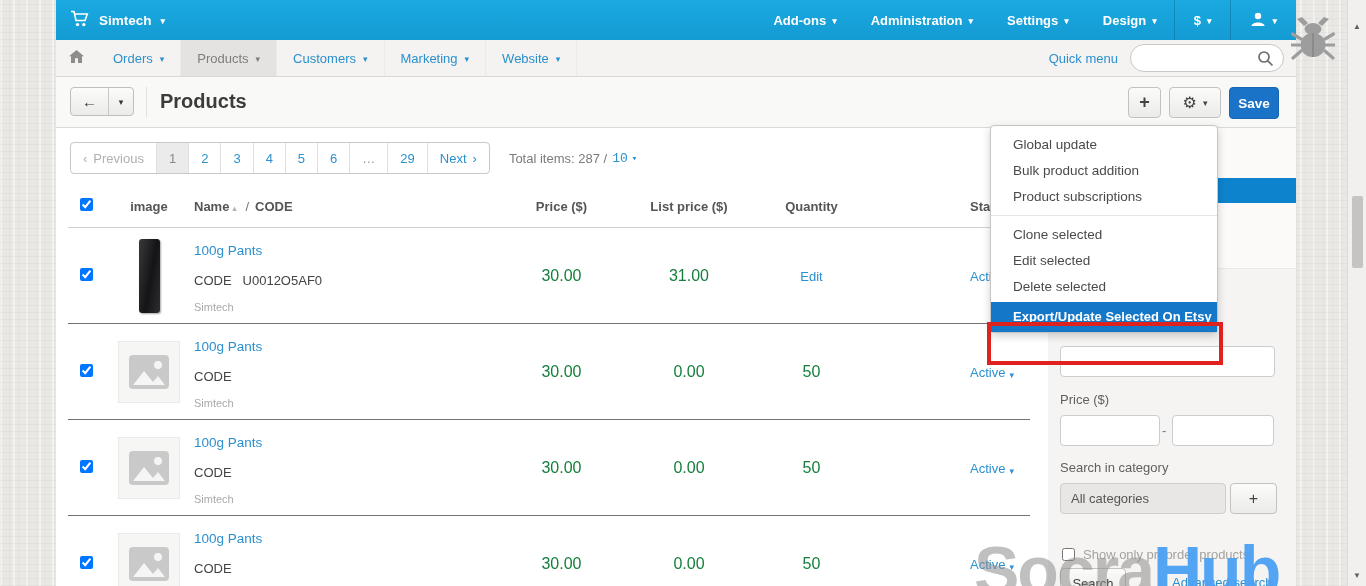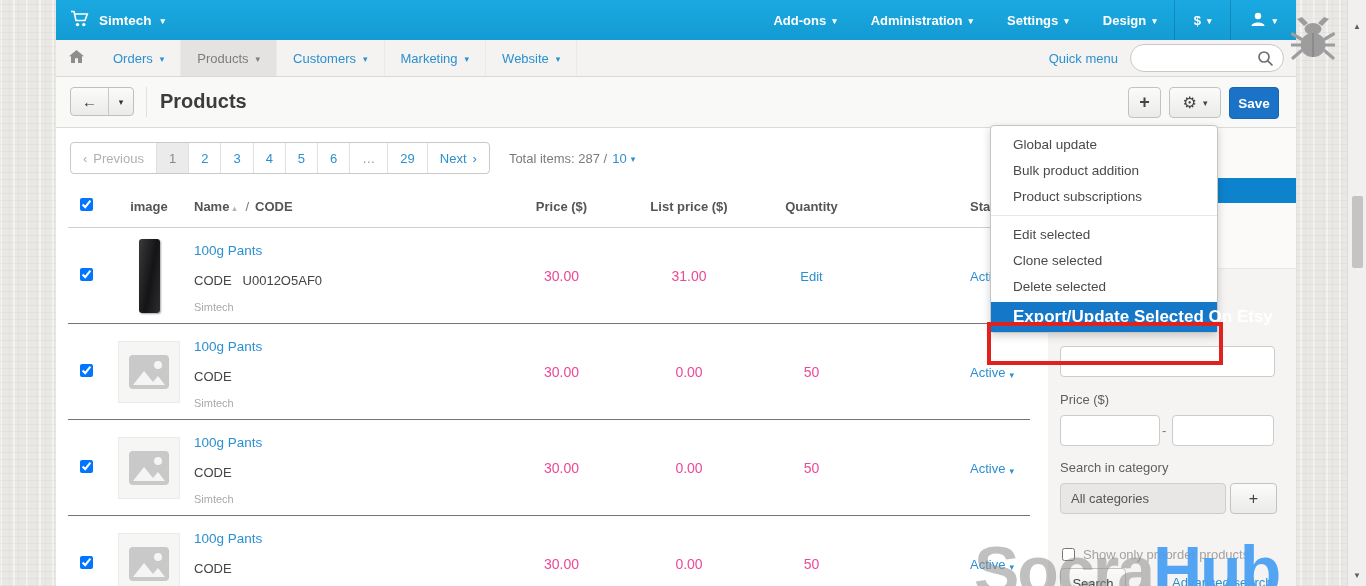--- a/index.html
+++ b/index.html
@@ -58,37 +58,37 @@
   .pag-row { position:absolute; left:14px; top:14px; display:flex; align-items:center; }
   .pag-group { display:inline-flex; border:1px solid #c9c9c7; border-radius:4px; overflow:hidden; background:#fff; height:32px; }
   .pag-cell { display:flex; align-items:center; gap:6px; padding:0 12px; font-size:13px; color:#2b90cf;
     border-right:1px solid #e0e0de; cursor:pointer; }
   .pag-cell:last-child { border-right:none; }
   .pag-prev { color:#b0b0af; }
   .pag-active { background:#ebebeb; color:#8a8a8a; }
   .pag-dots { color:#9a9a9a; }
   .chev { font-size:13px; }
   .total-items { margin-left:19px; font-size:13px; color:#7b7b7b; display:flex; gap:5px; align-items:center; }
-  .per-page { color:#2b90cf; cursor:pointer; display:flex; gap:4px; align-items:center; }
+  .per-page { color:#2b90cf; cursor:pointer; display:flex; gap:4px; align-items:center;font-family:Liberation Mono, monospace; }
 
   
   .ptable { position:absolute; left:12px; top:57px; width:962px; }
   .trow { display:grid; grid-template-columns:36px 90px 300px 135px 120px 125px 156px; align-items:center; }
   .thead { height:43px; border-bottom:1px solid #cfcfcd; font-size:13px; font-weight:bold; color:#555; }
   .tbody-row { height:96px; border-bottom:1px solid #737373; }
   .c-center { text-align:center; }
   .c-status { padding-left:96px; }
   .sort { font-size:8px; color:#b5b5b5; margin:0 3px 0 3px; }
   .hsep { font-weight:normal; color:#777; margin:0 6px; }
   .cell-name { align-self:stretch; padding-top:13px; }
   .name-link { color:#2b90cf; font-size:13.5px; text-decoration:none; cursor:pointer; display:inline-block; }
   .code-line { margin-top:14px; font-size:13px; color:#444; }
   .code-val { margin-left:11px; }
   .vendor { margin-top:13px; font-size:11px; color:#a9a9a9; }
-  .num { font-size:14px; color:#ec4899; }
+  .num { font-size:16px; color:#15803d; }
   .qty-link, .status-link { color:#2b90cf; font-size:13px; cursor:pointer; }
   .status-link .car { font-size:9px; margin-left:4px; }
   .thumb-box { width:62px; height:62px; margin:0 auto; background:#f6f6f5; border:1px solid #ebebea;
     display:flex; align-items:center; justify-content:center; }
   .pants { width:21px; height:74px; margin:0 auto; border-radius:3px;
     background:linear-gradient(100deg,#3a3a3c 0%,#141416 55%,#2e2e30 100%); box-shadow:1px 1px 2px rgba(0,0,0,0.35); }
 
   
   .sidebar { position:absolute; left:992px; top:0; width:248px; height:458px; background:#fbfaf8; }
   .sb-bluebar { position:absolute; left:0; top:50px; width:100%; height:25px; background:#0e83cd; }
@@ -103,21 +103,21 @@
   .sb-check-row label { font-size:13px; color:#a3a3a1; }
   .sb-search-btn { position:absolute; left:12px; top:440px; width:66px; height:30px; font-size:13px; }
   .sb-adv { position:absolute; left:124px; top:447px; font-size:13px; color:#2b90cf; cursor:pointer; }
 
   
   .dropdown { position:absolute; left:990px; top:125px; width:228px; background:#fff; border:1px solid #c5c5c3;
     border-radius:4px; box-shadow:0 3px 8px rgba(0,0,0,0.18); z-index:40; padding-top:6px; }
   .dd-item { height:26px; line-height:26px; padding-left:22px; font-size:13.5px; color:#4a4a4a; cursor:pointer; white-space:nowrap; }
   .dd-sep { border-top:1px solid #e6e6e4; margin:5px 0 6px 0; }
   .dd-highlight { margin-top:2px; height:30px; line-height:30px; padding-left:22px; background:#1577c8; color:#fff;
-    font-weight:bold; font-size:17px; cursor:pointer; white-space:nowrap; }
+    font-weight:bold; font-size:13px; cursor:pointer; white-space:nowrap; }
   .red-box { position:absolute; left:987px; top:322px; width:236px; height:43px; border:4px solid #e0221e; z-index:45; pointer-events:none; }
 
   
   .watermark { position:absolute; left:974px; top:500px; z-index:60; pointer-events:none;
     font-size:68px; font-weight:bold; letter-spacing:-2px; line-height:1; white-space:nowrap;margin-top:36px; }
   .wm-1 { color:rgba(140,140,140,0.55); }
   .wm-2 { color:rgba(74,160,242,0.95); }
   .bug { position:absolute; left:1291px; top:16px; z-index:70; }
   .scrollbar { position:absolute; right:0; top:0; width:19px; height:586px; background:#f1f0ee; border-left:1px solid #dddcda; z-index:30; }
   .sc-up { position:absolute; left:0; top:22px; width:100%; text-align:center; font-size:8px; color:#5f5f5f; cursor:pointer; }
@@ -387,22 +387,22 @@
         <span class="sb-adv">Advanced search</span>
       </aside>
     </div>
   </div>
 
   <div class="dropdown">
     <div class="dd-item">Global update</div>
     <div class="dd-item">Bulk product addition</div>
     <div class="dd-item">Product subscriptions</div>
     <div class="dd-sep"></div>
+    <div class="dd-item">Clone selected</div>
     <div class="dd-item">Edit selected</div>
-    <div class="dd-item">Clone selected</div>
     <div class="dd-item">Delete selected</div>
     <div class="dd-highlight">Export/Update Selected On Etsy</div>
   </div>
   <div class="red-box"></div>
 
   <div class="watermark"><span class="wm-1">Socra</span><span class="wm-2">Hub</span></div>
 
   <div class="bug">
     <svg width="44" height="52" viewBox="0 0 44 52">
       <g fill="#9d9d9d">

